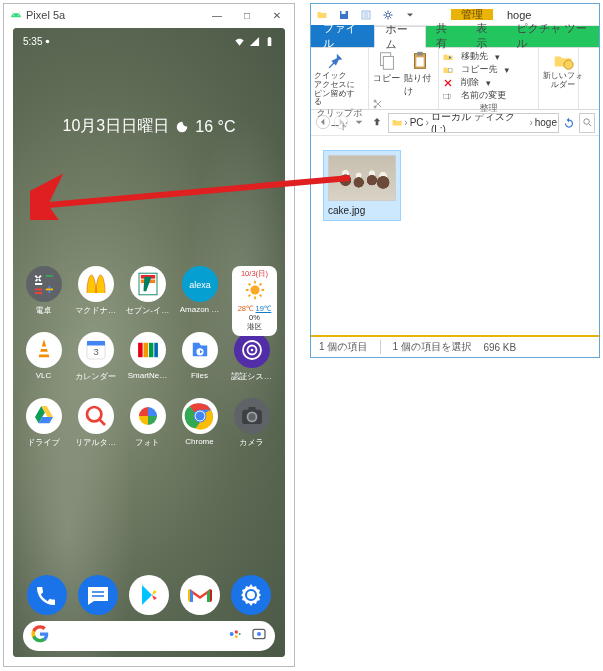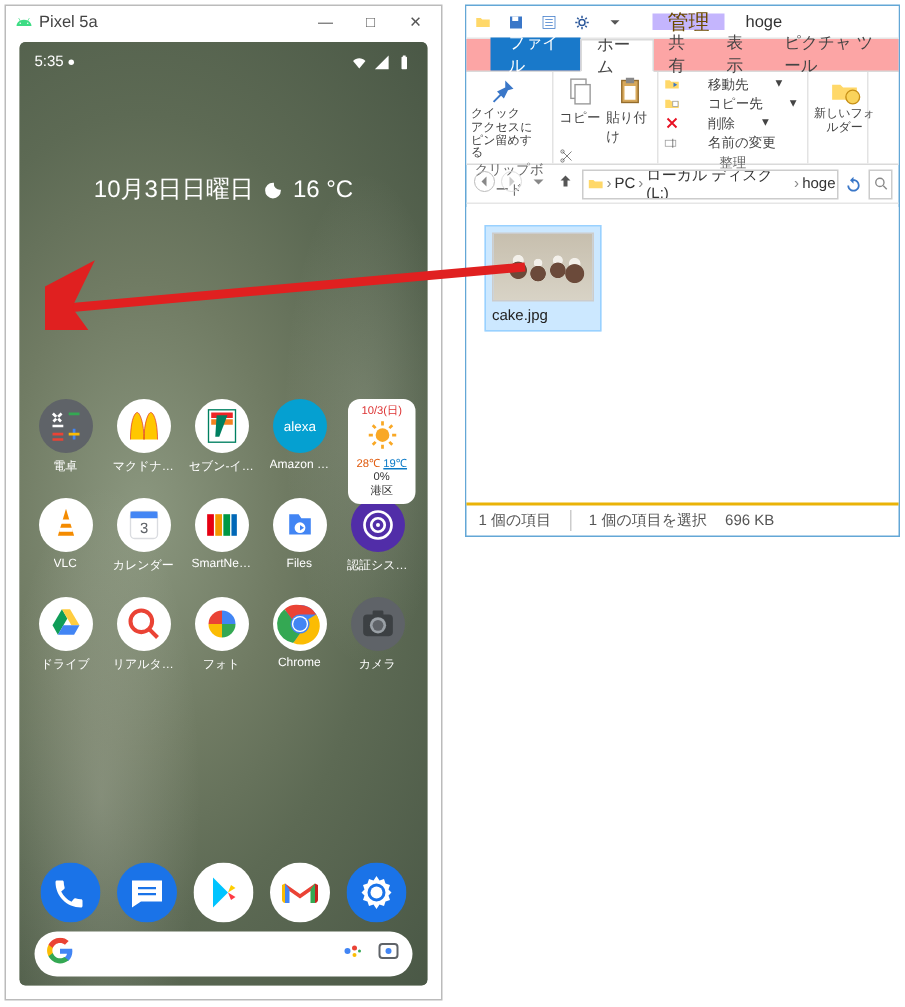--- a/index.html
+++ b/index.html
@@ -43,32 +43,32 @@
   .search-bar { position:absolute; bottom:6px; left:10px; right:10px; height:30px; background:#fff; border-radius:15px; display:flex; align-items:center; padding:0 8px; }
   .search-bar .g svg{width:18px;height:18px;}
   .search-bar .spacer{flex:1;}
   .search-bar .mic svg, .search-bar .lens svg{width:16px;height:16px;margin-left:8px;}
 
   
   .ex-window { position:absolute; left:310px; top:3px; width:290px; height:355px; border:1px solid #63a7d6; background:#fff; font-size:11px; }
   .ex-qat { height:22px; background:#fff; border-bottom:1px solid #e6e6e6; display:flex; align-items:center; }
   .ex-qat .qat-ic{ width:22px; height:22px; display:flex; align-items:center; justify-content:center;}
   .ex-qat svg{width:12px;height:12px;}
-  .ex-qat .ctx-head{ background:#c4b5fd; color:#6b4a00; font-size:14px; padding:0 10px; height:11px; line-height:11px;}
+  .ex-qat .ctx-head{ background:#eab308; color:#6b4a00; font-size:11px; padding:0 10px; height:11px; line-height:11px;margin-left:16px;}
   .ex-qat .ctx-title{ margin-left:14px; font-size:11px; color:#333;}
-  .ex-tabs { height:22px; display:flex; align-items:flex-end; background:#fca5a5; border-bottom:1px solid #dadada;padding-left:16px;}
+  .ex-tabs { height:22px; display:flex; align-items:flex-end; background:#22c55e; border-bottom:1px solid #dadada;}
   .ex-tabs .file-tab{ background:#1979ca; color:#fff; padding:3px 12px; font-size:11px; height:22px; display:flex; align-items:center;}
   .ex-tabs .tab { padding:3px 10px; font-size:11px; color:#444; height:22px; display:flex; align-items:center; border-right:1px solid transparent;}
   .ex-tabs .tab.active{ border:1px solid #dadada; border-bottom:1px solid #fff; background:#fff; position:relative; top:1px;}
   .ex-ribbon { height:62px; background:#fff; border-bottom:1px solid #dadada; display:flex; font-size:9px; color:#444;}
   .rgrp { border-right:1px solid #e3e3e3; padding:2px 3px 0; display:flex; flex-direction:column;}
   .rgrp .row{display:flex; gap:3px;}
   .rgrp .big{ display:flex; flex-direction:column; align-items:center; width:42px; }
   .rgrp .big svg{width:22px;height:22px;}
-  .rgrp .sm{ display:flex; align-items:flex-start; gap:18px; white-space:nowrap;}
+  .rgrp .sm{ display:flex; align-items:center; gap:7px; white-space:nowrap;}
   .rgrp .sm svg{width:12px;height:12px;}
   .rgrp-title{ text-align:center; margin-top:auto; color:#666; font-size:9px; padding-bottom:1px;}
   .ex-addr{ height:26px; display:flex; align-items:center; padding:0 4px; gap:3px; border-bottom:1px solid #e6e6e6;}
   .ex-addr .nav svg{width:16px;height:16px;}
   .ex-addr .nav{display:flex; gap:2px; align-items:center;}
   .ex-addr .crumbs{ flex:1; height:20px; border:1px solid #ccc; display:flex; align-items:center; font-size:10px; color:#333; padding-left:2px; overflow:hidden;}
   .ex-addr .crumbs span{padding:0 1px;}
   .ex-addr .crumbs .sep{color:#888; padding:0 1px;}
   .ex-addr .crumbs svg{width:13px;height:13px;}
   .ex-addr .search{ width:16px; height:20px; border:1px solid #ccc; display:flex; align-items:center; justify-content:center;}

